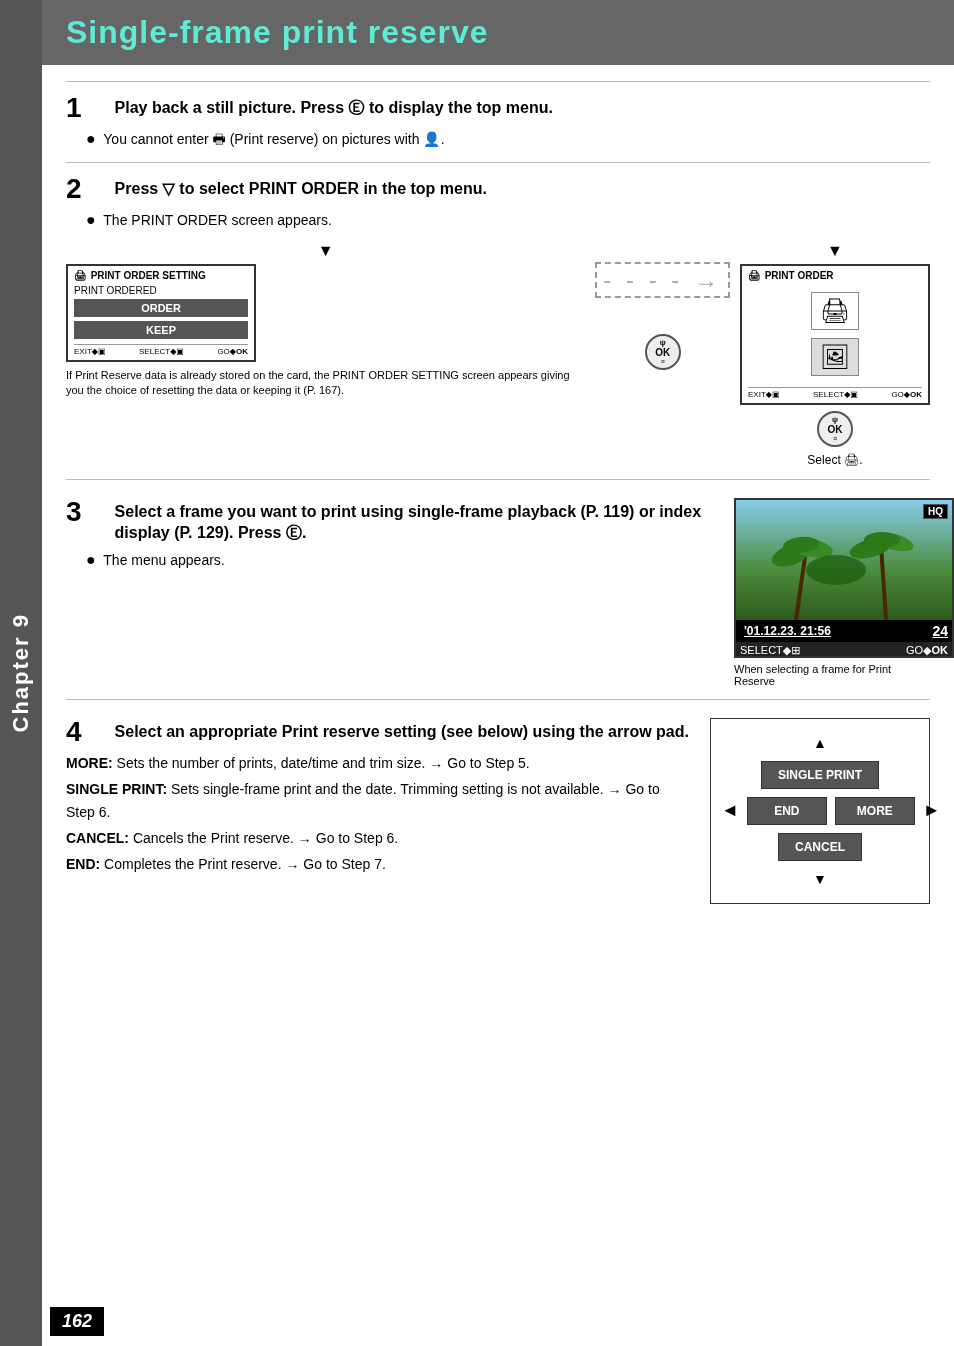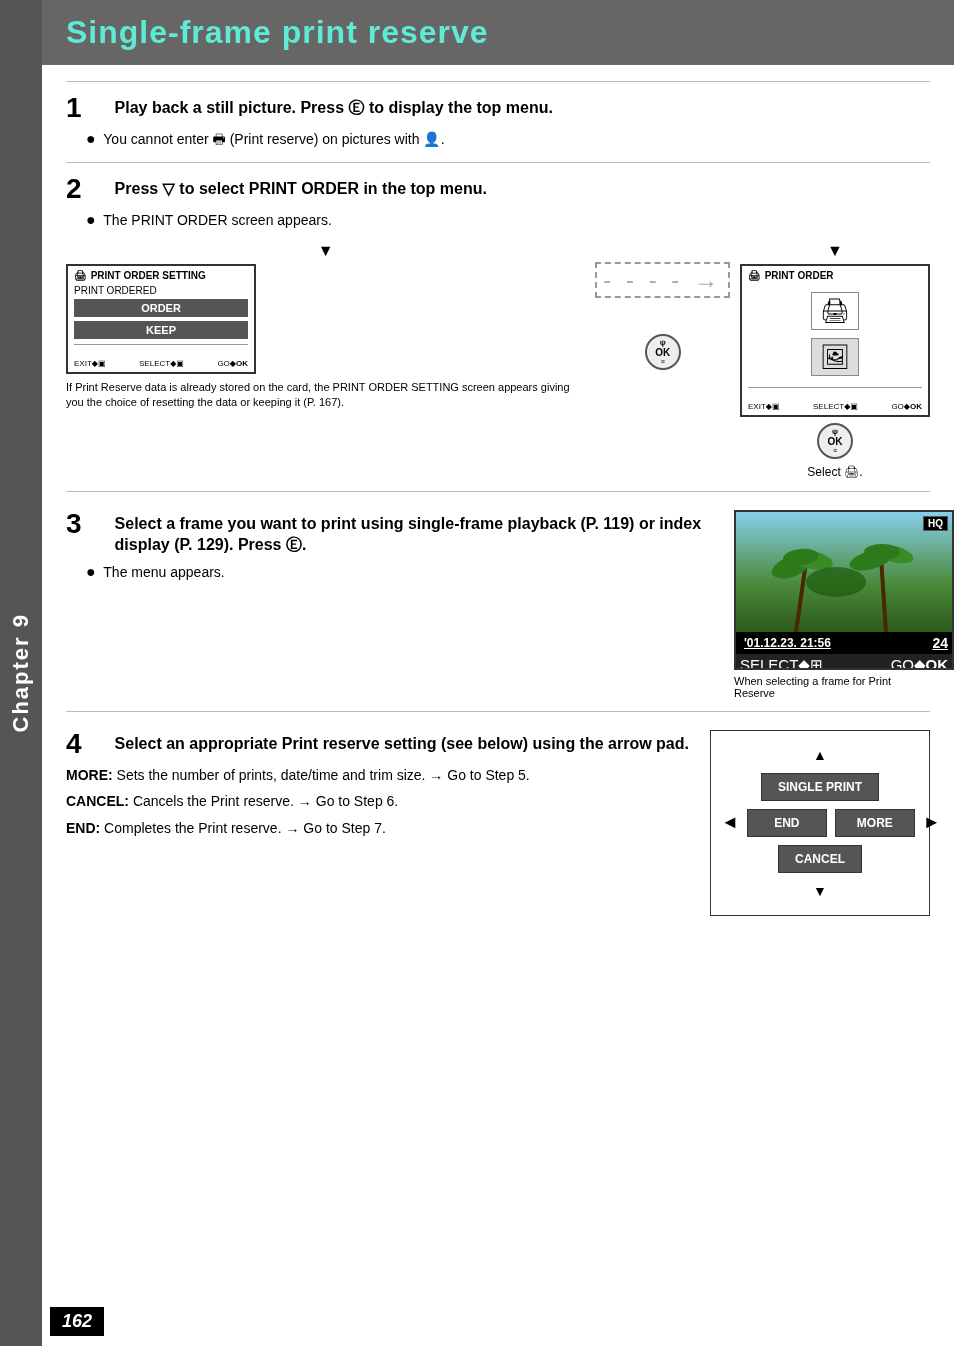--- a/index.html
+++ b/index.html
@@ -115,21 +115,21 @@
       margin: 2px 0;
       width: 100%;
       text-align: center;
     }
 
     .screen-bottom-bar {
       display: flex;
       justify-content: space-between;
       font-size: 8px;
       border-top: 1px solid #999;
-      padding-top: 14px;
+      padding-top: 2px;
       margin-top: 3px;
     }
 
     
     .ok-btn-icon {
       border: 2px solid #555;
       border-radius: 50%;
       width: 36px;
       height: 36px;
       display: flex;
@@ -216,21 +216,21 @@
       font-size: 14px;
       font-weight: bold;
       color: #fff;
     }
 
     .camera-controls {
       background: #222;
       display: flex;
       justify-content: space-between;
       padding: 2px 4px;
-      font-size: 15px;
+      font-size: 11px;
       color: #fff;
     }
 
     
     .step4-content {
       display: flex;
       gap: 18px;
       align-items: flex-start;
       margin-top: 6px;
     }
@@ -538,20 +538,21 @@
       <div class="step4-content">
         <div class="step4-left">
           <div class="step-title-row">
             <span class="step-num">4</span>
             <span class="step-heading">
               <b>Select an appropriate Print reserve setting (see below) using the arrow pad.</b>
             </span>
           </div>
           <div style="font-size:14px; line-height:1.6; margin-top:4px;">
             <div><b>MORE:</b> Sets the number of prints, date/time and trim size. → Go to Step 5.</div>
+            <div style="margin-top:4px;"><b>SINGLE PRINT:</b> Sets single-frame print and the date. Trimming setting is not available. → Go to Step 6.</div>
             <div style="margin-top:4px;"><b>CANCEL:</b> Cancels the Print reserve. → Go to Step 6.</div>
             <div style="margin-top:4px;"><b>END:</b> Completes the Print reserve. → Go to Step 7.</div>
           </div>
         </div>
         <div class="step4-right">
 
           <div class="print-menu-diagram">
 
             <div class="menu-arrow-up">▲</div>
 

